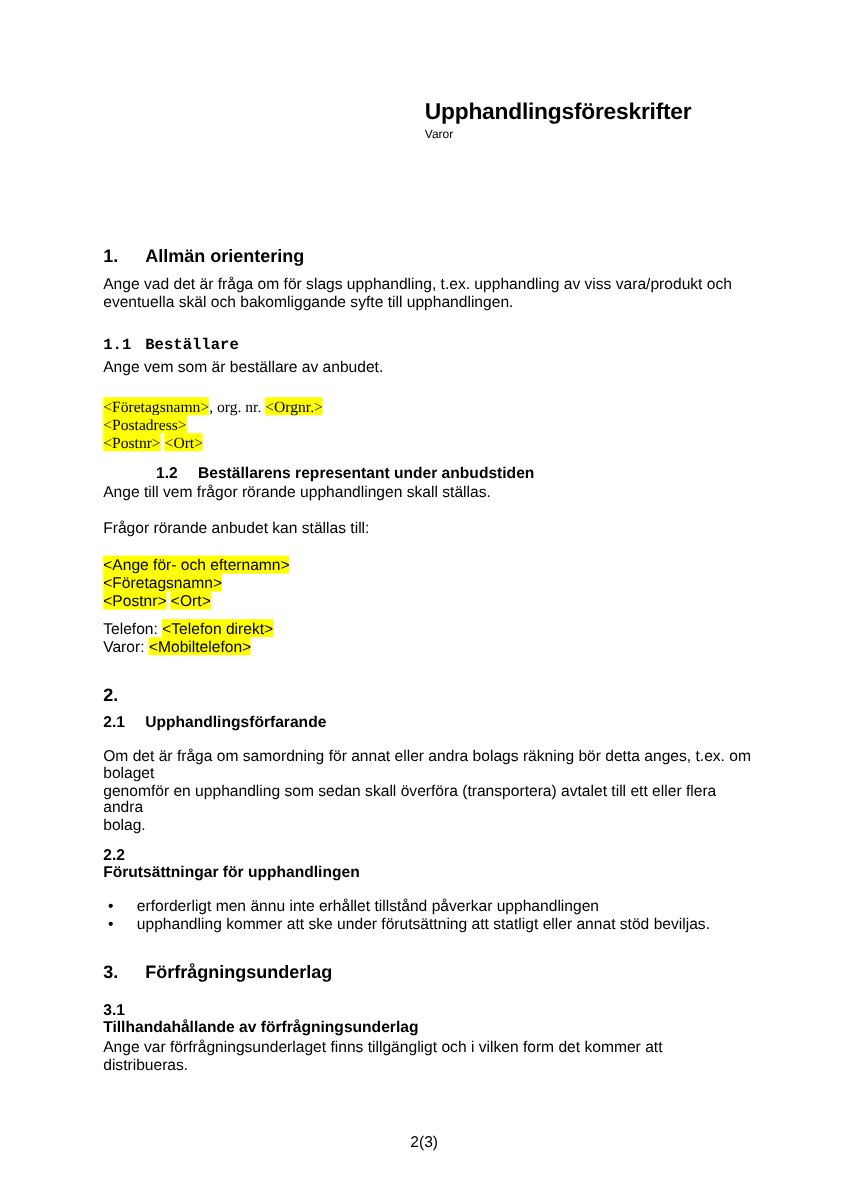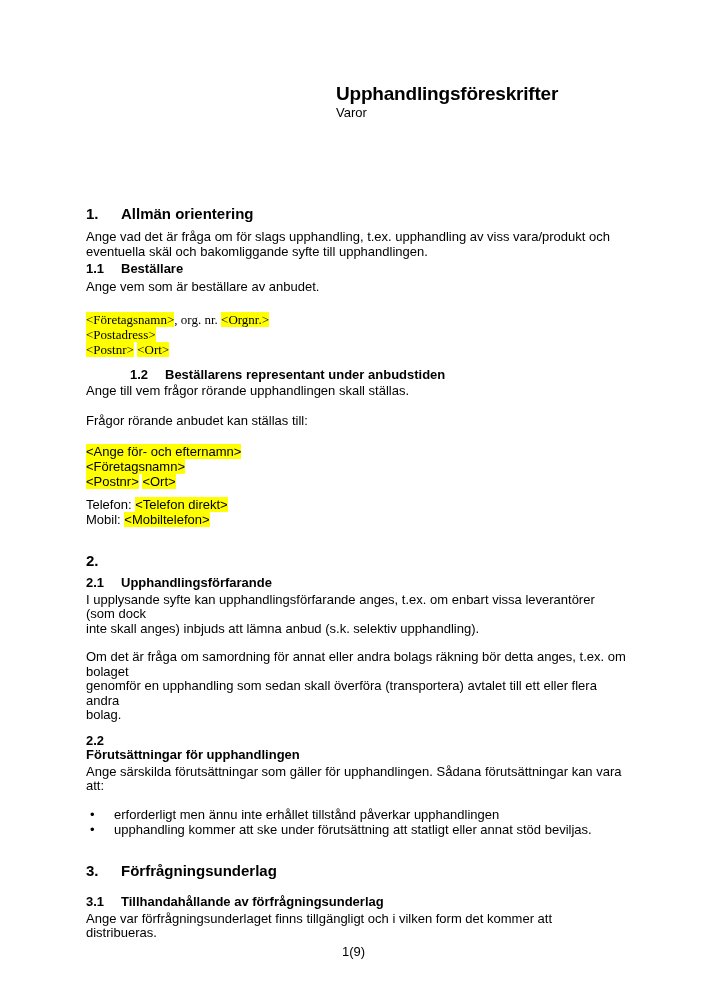--- a/index.html
+++ b/index.html
@@ -4,23 +4,23 @@
 <style>
   html, body { margin:0; padding:0; }
   body {
     width:707px; height:1000px;
     background:#ffffff;
     font-family:"Liberation Sans", sans-serif;
     color:#000000;
     position:relative;
     overflow:hidden;
   }
-  .title-block { position:absolute; left:336px; top:83px; }
+  .title-block { position:absolute; left:354px; top:83px; }
   .doc-title { font-size:19px; font-weight:bold; line-height:22px; letter-spacing:-0.2px; }
-  .doc-subtitle { font-size:13px; line-height:16px; }
+  .doc-subtitle { font-size:10px; line-height:16px; }
 
   .content { position:absolute; left:86px; top:0; width:540px; }
 
   .h1 { display:flex; font-weight:bold; font-size:15px; line-height:18px; }
   .h1 .num { width:35px; flex:none; }
   .h2 { display:flex; font-weight:bold; font-size:13px; line-height:14px; }
   .h2 .num { width:35px; flex:none; }
 
   .p { font-size:13px; line-height:14.5px; white-space:pre-line; }
 
@@ -45,21 +45,21 @@
 
 <div class="content">
 
   <div class="h1" style="margin-top:205px;">
     <span class="num">1.</span>
     <span>Allmän orientering</span>
   </div>
   <div class="p" style="margin-top:7px;">Ange vad det är fråga om för slags upphandling, t.ex. upphandling av viss vara/produkt och
 eventuella skäl och bakomliggande syfte till upphandlingen.</div>
 
-  <div class="h2" style="margin-top:3px;">
+  <div class="h2" style="margin-top:22px;font-family:Liberation Mono, monospace;">
     <span class="num">1.1</span>
     <span>Beställare</span>
   </div>
   <div class="p" style="margin-top:4px;">Ange vem som är beställare av anbudet.</div>
 
   <div class="hl-block" style="margin-top:17px;font-family:Liberation Serif, serif;">
     <div class="hl-line"><span class="hl">&lt;Företagsnamn&gt;</span><span>, org. nr. </span><span class="hl">&lt;Orgnr.&gt;</span></div>
     <div class="hl-line"><span class="hl">&lt;Postadress&gt;</span></div>
     <div class="hl-line"><span class="hl">&lt;Postnr&gt;</span><span> </span><span class="hl">&lt;Ort&gt;</span></div>
   </div>
@@ -72,60 +72,57 @@
   <div class="p" style="margin-top:16px;">Frågor rörande anbudet kan ställas till:</div>
 
   <div class="hl-block" style="margin-top:15px;">
     <div class="hl-line"><span class="hl">&lt;Ange för- och efternamn&gt;</span></div>
     <div class="hl-line"><span class="hl">&lt;Företagsnamn&gt;</span></div>
     <div class="hl-line"><span class="hl">&lt;Postnr&gt;</span><span> </span><span class="hl">&lt;Ort&gt;</span></div>
   </div>
 
   <div class="hl-block" style="margin-top:8px;">
     <div class="hl-line"><span>Telefon: </span><span class="hl">&lt;Telefon direkt&gt;</span></div>
-    <div class="hl-line"><span>Mobil: </span><span class="hl">&lt;Mobiltelefon&gt;</span></div>
+    <div class="hl-line"><span>Varor: </span><span class="hl">&lt;Mobiltelefon&gt;</span></div>
   </div>
 
   <div class="h1" style="margin-top:25px;">
     <span class="num">2.</span>
   </div>
 
   <div class="h2" style="margin-top:6px;">
     <span class="num">2.1</span>
     <span>Upphandlingsförfarande</span>
   </div>
-  <div class="p" style="margin-top:3px;">I upplysande syfte kan upphandlingsförfarande anges, t.ex. om enbart vissa leverantörer (som dock
-inte skall anges) inbjuds att lämna anbud (s.k. selektiv upphandling).</div>
   <div class="p" style="margin-top:14px;">Om det är fråga om samordning för annat eller andra bolags räkning bör detta anges, t.ex. om bolaget
 genomför en upphandling som sedan skall överföra (transportera) avtalet till ett eller flera andra
 bolag.</div>
 
   <div class="h2" style="margin-top:11px;flex-direction:column;">
     <span class="num">2.2</span>
     <span>Förutsättningar för upphandlingen</span>
   </div>
-  <div class="p" style="margin-top:3px;">Ange särskilda förutsättningar som gäller för upphandlingen. Sådana förutsättningar kan vara att:</div>
 
   <div class="bullets" style="margin-top:13px;">
     <div class="bullet-item">
       <span class="dot">•</span>
       <span class="btxt">erforderligt men ännu inte erhållet tillstånd påverkar upphandlingen</span>
     </div>
     <div class="bullet-item">
       <span class="dot">•</span>
       <span class="btxt">upphandling kommer att ske under förutsättning att statligt eller annat stöd beviljas.</span>
     </div>
   </div>
 
   <div class="h1" style="margin-top:25px;">
     <span class="num">3.</span>
     <span>Förfrågningsunderlag</span>
   </div>
 
-  <div class="h2" style="margin-top:15px;">
+  <div class="h2" style="margin-top:15px;flex-direction:column;">
     <span class="num">3.1</span>
     <span>Tillhandahållande av förfrågningsunderlag</span>
   </div>
   <div class="p" style="margin-top:3px;">Ange var förfrågningsunderlaget finns tillgängligt och i vilken form det kommer att distribueras.</div>
 
 </div>
 
-<div class="footer">1(9)</div>
+<div class="footer">2(3)</div>
 
 </body></html>

